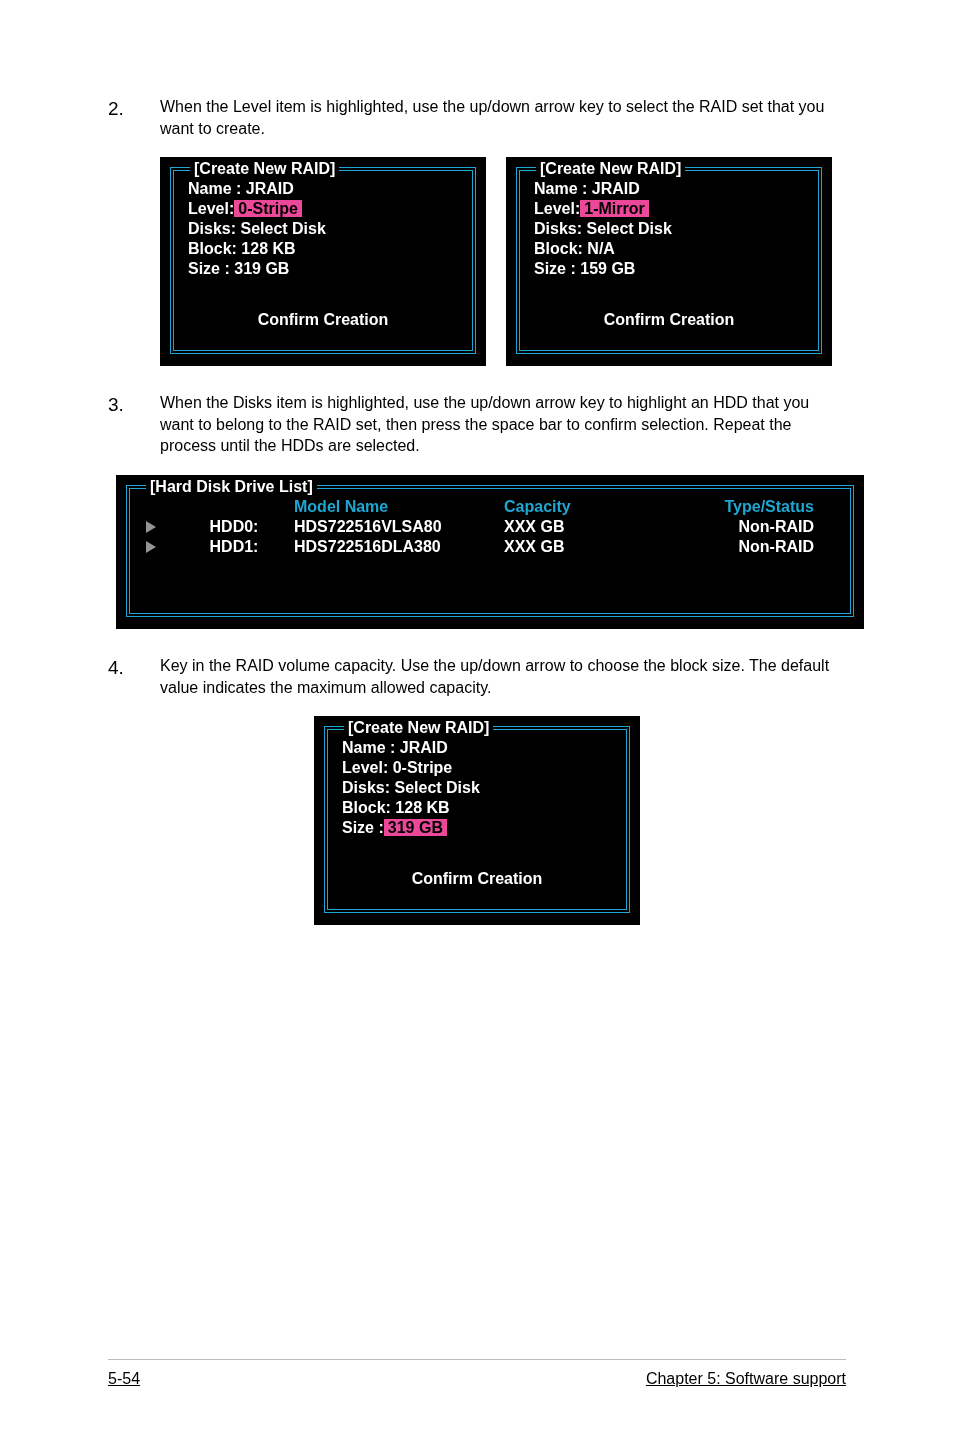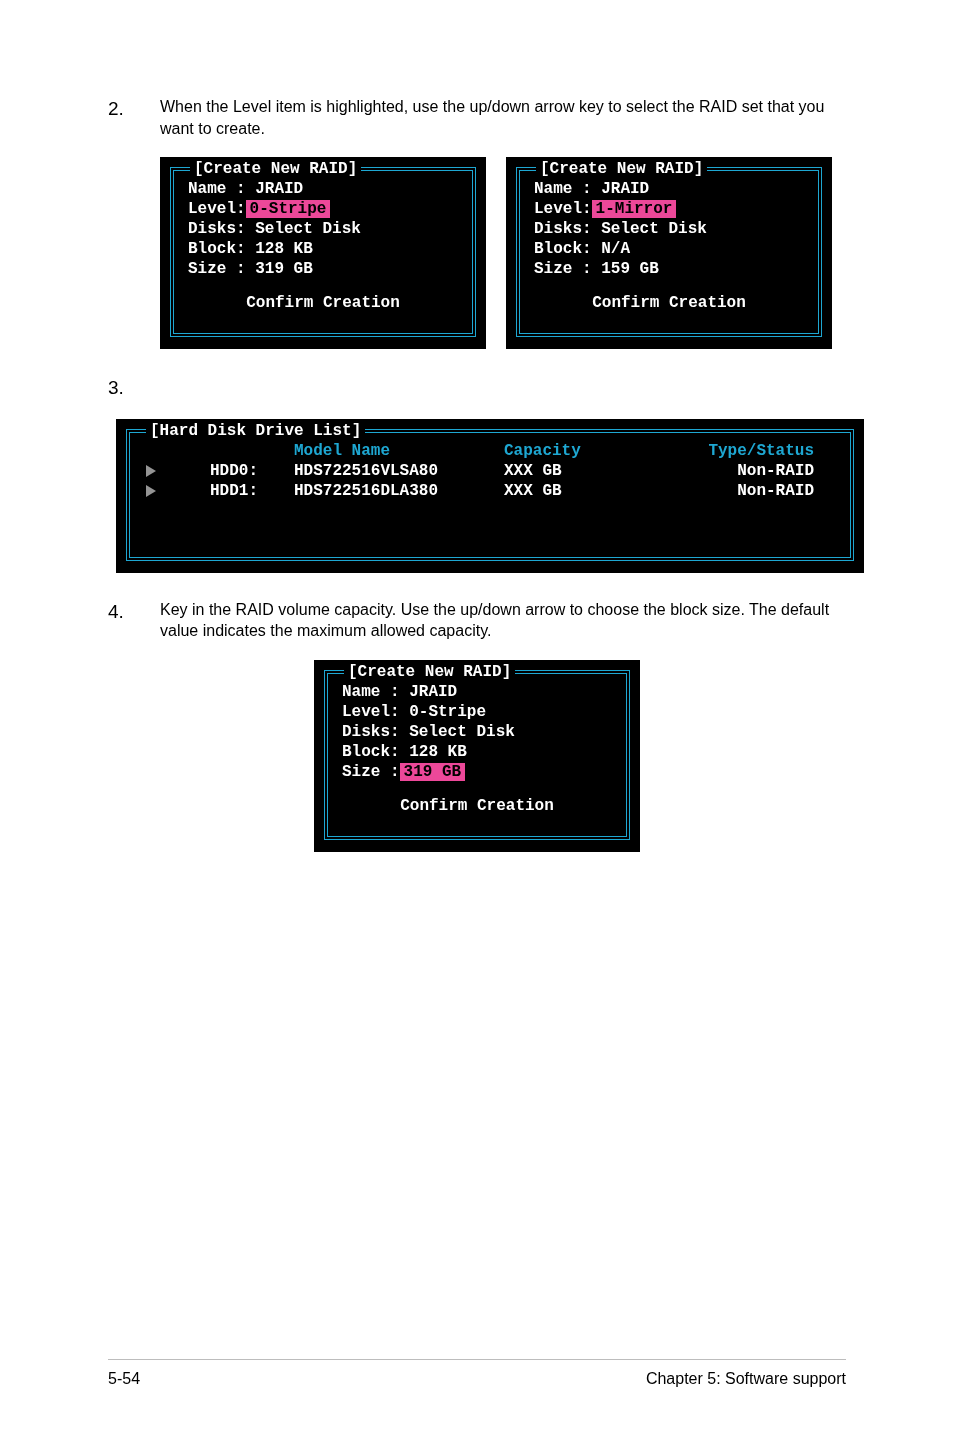--- a/index.html
+++ b/index.html
@@ -11,21 +11,21 @@
   .num { width: 52px; font-size: 19px; line-height: 1.35; }
   .paratext { font-size: 16px; line-height: 1.35; flex: 1; }
   .subpara { margin-top: 8px; font-size: 19px; line-height: 1.35; }
   .tri-inline { display: inline-block; width: 0; height: 0; border-top: 7px solid transparent; border-bottom: 7px solid transparent; border-left: 12px solid #000; vertical-align: middle; margin: 0 2px; }
 
   .panels-row { display: flex; gap: 20px; margin: 18px 0 26px 52px; }
   .terminal {
     background: #000;
     padding: 10px 10px 12px 10px;
     position: relative;
-    font-family: Liberation Mono, monospace;
+    font-family: Liberation Sans, sans-serif;
     font-weight: bold;
     color: #fff;
     font-size: 16px;
     line-height: 1.25;
   }
   .terminal .double-border {
     border: 4px double #1ea7d2;
     padding: 8px 14px 20px 14px;
     position: relative;
   }
@@ -35,21 +35,21 @@
     left: 16px;
     background: #000;
     padding: 0 4px;
     color: #fff;
   }
   .terminal.square .double-border { width: 306px; min-height: 168px; }
   .terminal.wide { width: 748px; margin-left: 8px; }
   .terminal.wide .double-border { padding: 8px 16px 56px 16px; }
   .hl { background: #ec4899; color: #000; padding: 0 4px; }
   .kv { white-space: pre; }
-  .confirm { text-align: center; margin-top: 14px; }
+  .confirm { text-align: center; margin-top: 31px; }
 
   .wide-table .hdr { color: #1ea7d2; }
   .wide-table .row { display: flex; align-items: center; }
   .wide-table .col1 { width: 120px; text-align: center; }
   .wide-table .col2 { width: 210px; }
   .wide-table .col3 { width: 140px; }
   .wide-table .col4 { width: 170px; text-align: right; }
   .wide-table .indent1 { width: 28px; display:flex; align-items:center; }
   .tri {
     display:inline-block;
@@ -60,20 +60,21 @@
   }
 
   .center-panel { display:flex; justify-content:center; margin-top: 18px; }
 
   .footer {
     display:flex; justify-content:space-between;
     font-size: 16px;
     padding: 10px 0 50px 0;
     border-top: 1px solid #bdbdbd;
     margin-top: auto;
+    text-decoration: underline;
   }
 </style>
 </head>
 <body>
 
 <div class="page">
   <div class="content">
   <ol class="numbered">
 
     <li>
@@ -106,20 +107,21 @@
         <div class="kv">Size : 159 GB</div>
         <div class="confirm">Confirm Creation</div>
       </div>
     </div>
   </div>
 
   <ol class="numbered">
     <li>
       <div class="num">3.</div>
       <div style="flex:1">
+        <div class="paratext">When the Disks item is highlighted, use the up/down arrow key to highlight an HDD that you want to belong to the RAID set, then press the space bar to confirm selection. Repeat the process until the HDDs are selected.</div>
       </div>
     </li>
   </ol>
 
   <div class="terminal wide">
     <div class="double-border wide-table">
       <span class="title-cut">[Hard Disk Drive List]</span>
       <div class="row">
         <span class="indent1"></span>
         <span class="col1 hdr"></span>

